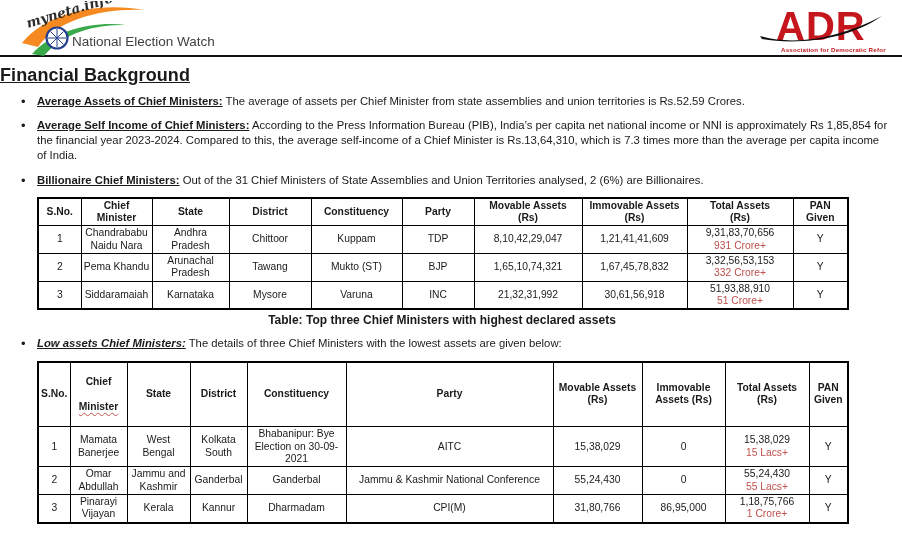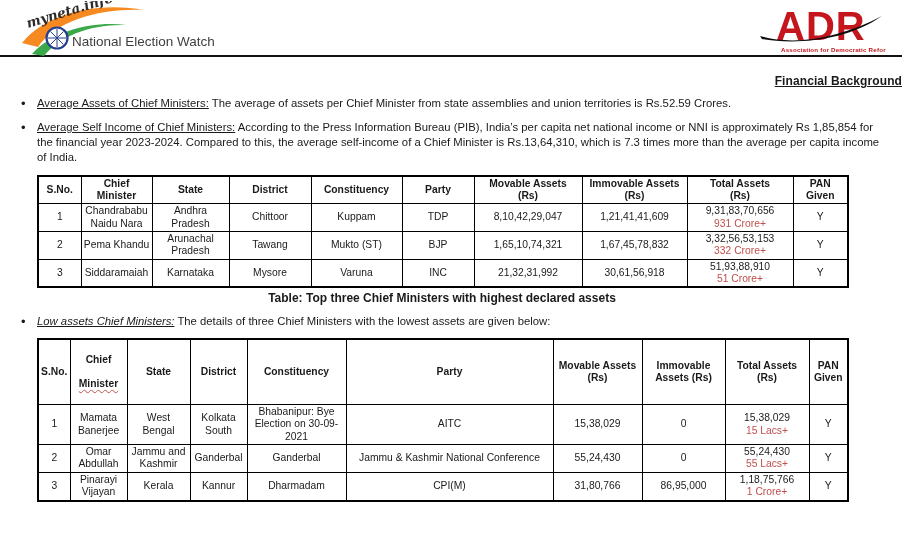--- a/index.html
+++ b/index.html
@@ -14,25 +14,25 @@
   .header {
     position: relative;
     height: 57px;
     border-bottom: 2px solid #111;
   }
   .myneta-logo { position: absolute; left: 6px; top: 1px; }
   .adr-logo   { position: absolute; right: 16px; top: 3px; }
 
   
   .doc-title {
-    text-align: right;
-    font-size: 12px;
+    text-align: left;
+    font-size: 18px;
     font-weight: bold;
     text-decoration: underline;
-    margin-top: 17px;
+    margin-top: 8px;
     margin-bottom: 8px;
     letter-spacing: .1px;
   }
 
   
   ul.bullets {
     list-style: none;
     margin: 0 14px 0 20px;
     font-size: 11.3px;
     line-height: 1.34;
@@ -41,21 +41,21 @@
     position: relative;
     padding-left: 17px;
     margin-bottom: 9px;
   }
   ul.bullets > li::before {
     content: "•";
     position: absolute;
     left: 1px; top: -1px;
     font-size: 13px;
   }
-  .lead { font-weight: normal; text-decoration: underline; }
+  .lead { font-weight: bold; text-decoration: underline; }
   .lead.italic { font-style: italic; }
   b, strong { font-weight: normal; }
 
   
   .tbl-wrap { margin-left: 37px; width: 810px; }
   table.data {
     border-collapse: collapse;
     width: 810px;
     table-layout: fixed;
     font-size: 10.3px;
@@ -116,20 +116,23 @@
 </div>
 
 <div class="doc-title">Financial Background</div>
 
 <ul class="bullets">
   <li>
     <span class="lead">Average Assets of Chief Ministers:</span><span> The average of assets per Chief Minister from state assemblies and union territories is </span><strong>Rs.52.59 Crores.</strong>
   </li>
   <li>
     <span class="lead">Average Self Income of Chief Ministers:</span><span> According to the Press Information Bureau (PIB), India’s per capita net national income or NNI is approximately </span><strong>Rs 1,85,854</strong><span> for the financial year 2023-2024. Compared to this, the average self-income of a Chief Minister is </span><strong>Rs.13,64,310</strong><span>, which is </span><strong>7.3</strong><span> times more than the average per capita income of India.</span>
+  </li>
+  <li>
+    <span class="lead">Billionaire Chief Ministers:</span><span> Out of the </span><strong>31</strong><span> Chief Ministers of State Assemblies and Union Territories analysed, </span><strong>2 (6%)</strong><span> are Billionaires.</span>
   </li>
 </ul>
 
 <div class="tbl-wrap">
   <table class="data">
     <colgroup>
       <col style="width:43px">
         <col style="width:71px">
         <col style="width:77px">
         <col style="width:82px">

